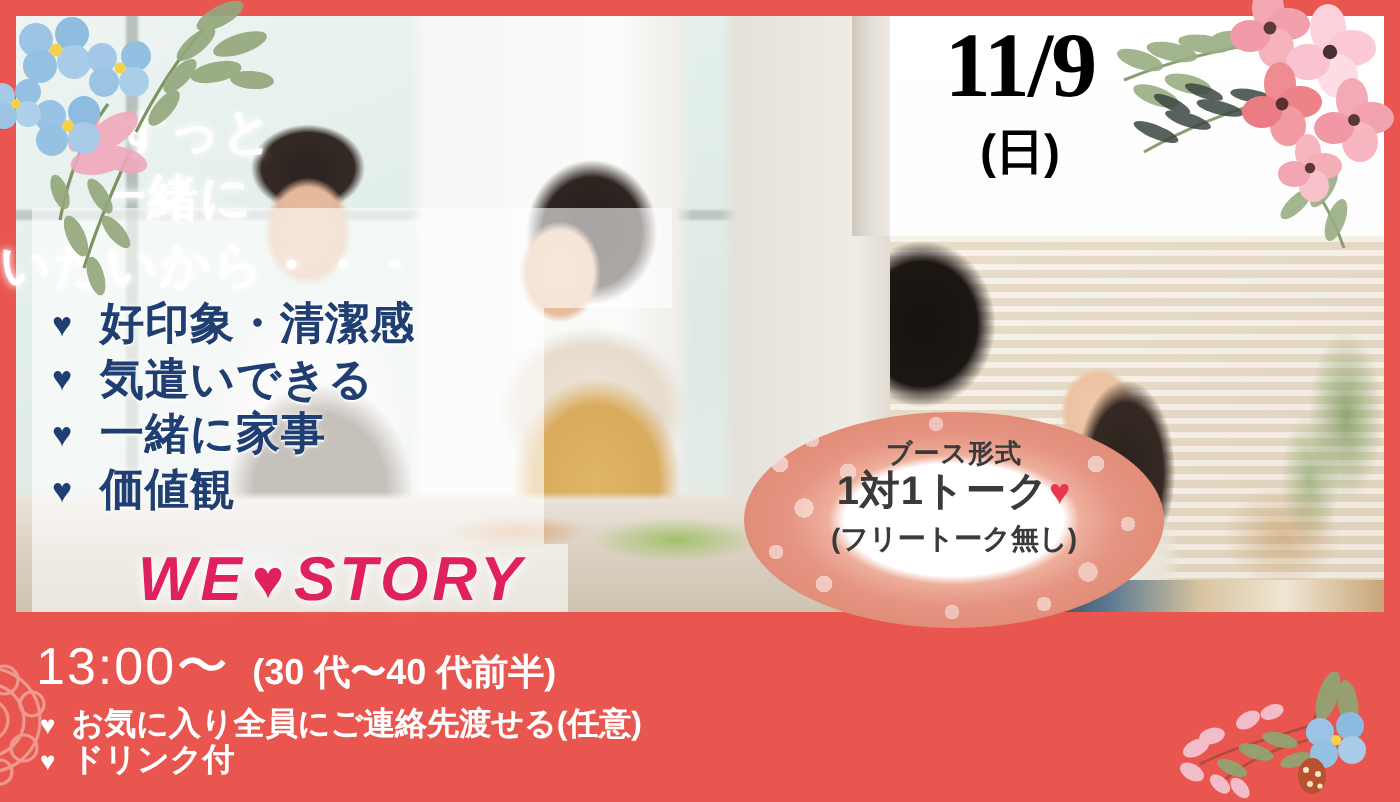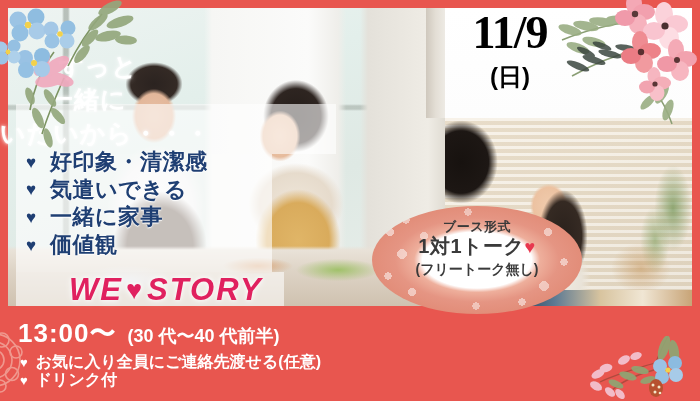--- a/index.html
+++ b/index.html
@@ -171,21 +171,21 @@
   .badge-l1{font-size:13px;line-height:1.15;letter-spacing:.5px;font-family:Liberation Serif, serif;}
   .badge-l2{font-size:20px;line-height:1.15;letter-spacing:.5px;}
   .badge-l2 .bheart{color:#e8384f;font-size:18px;}
   .badge-l3{font-size:14px;line-height:1.2;margin-top:3px;letter-spacing:0;}
 
   
   .time-row{
     position:absolute;left:18px;top:316px;display:flex;align-items:baseline;gap:11px;
     color:#ffffff;
   }
-  .time-big{font-size:26px;font-weight:bold;letter-spacing:1px;}
+  .time-big{font-size:26px;font-weight:normal;letter-spacing:1px;}
   .time-age{font-size:18px;font-weight:bold;letter-spacing:0;}
   .perk{
     position:absolute;left:20px;color:#ffffff;display:flex;align-items:center;gap:8px;
   }
   .perk-1{top:352px;}
   .perk-2{top:370px;}
   .perk .pheart{font-size:13px;line-height:1;}
   .perk .ptext{font-size:16px;font-weight:bold;letter-spacing:0;}
 
   

